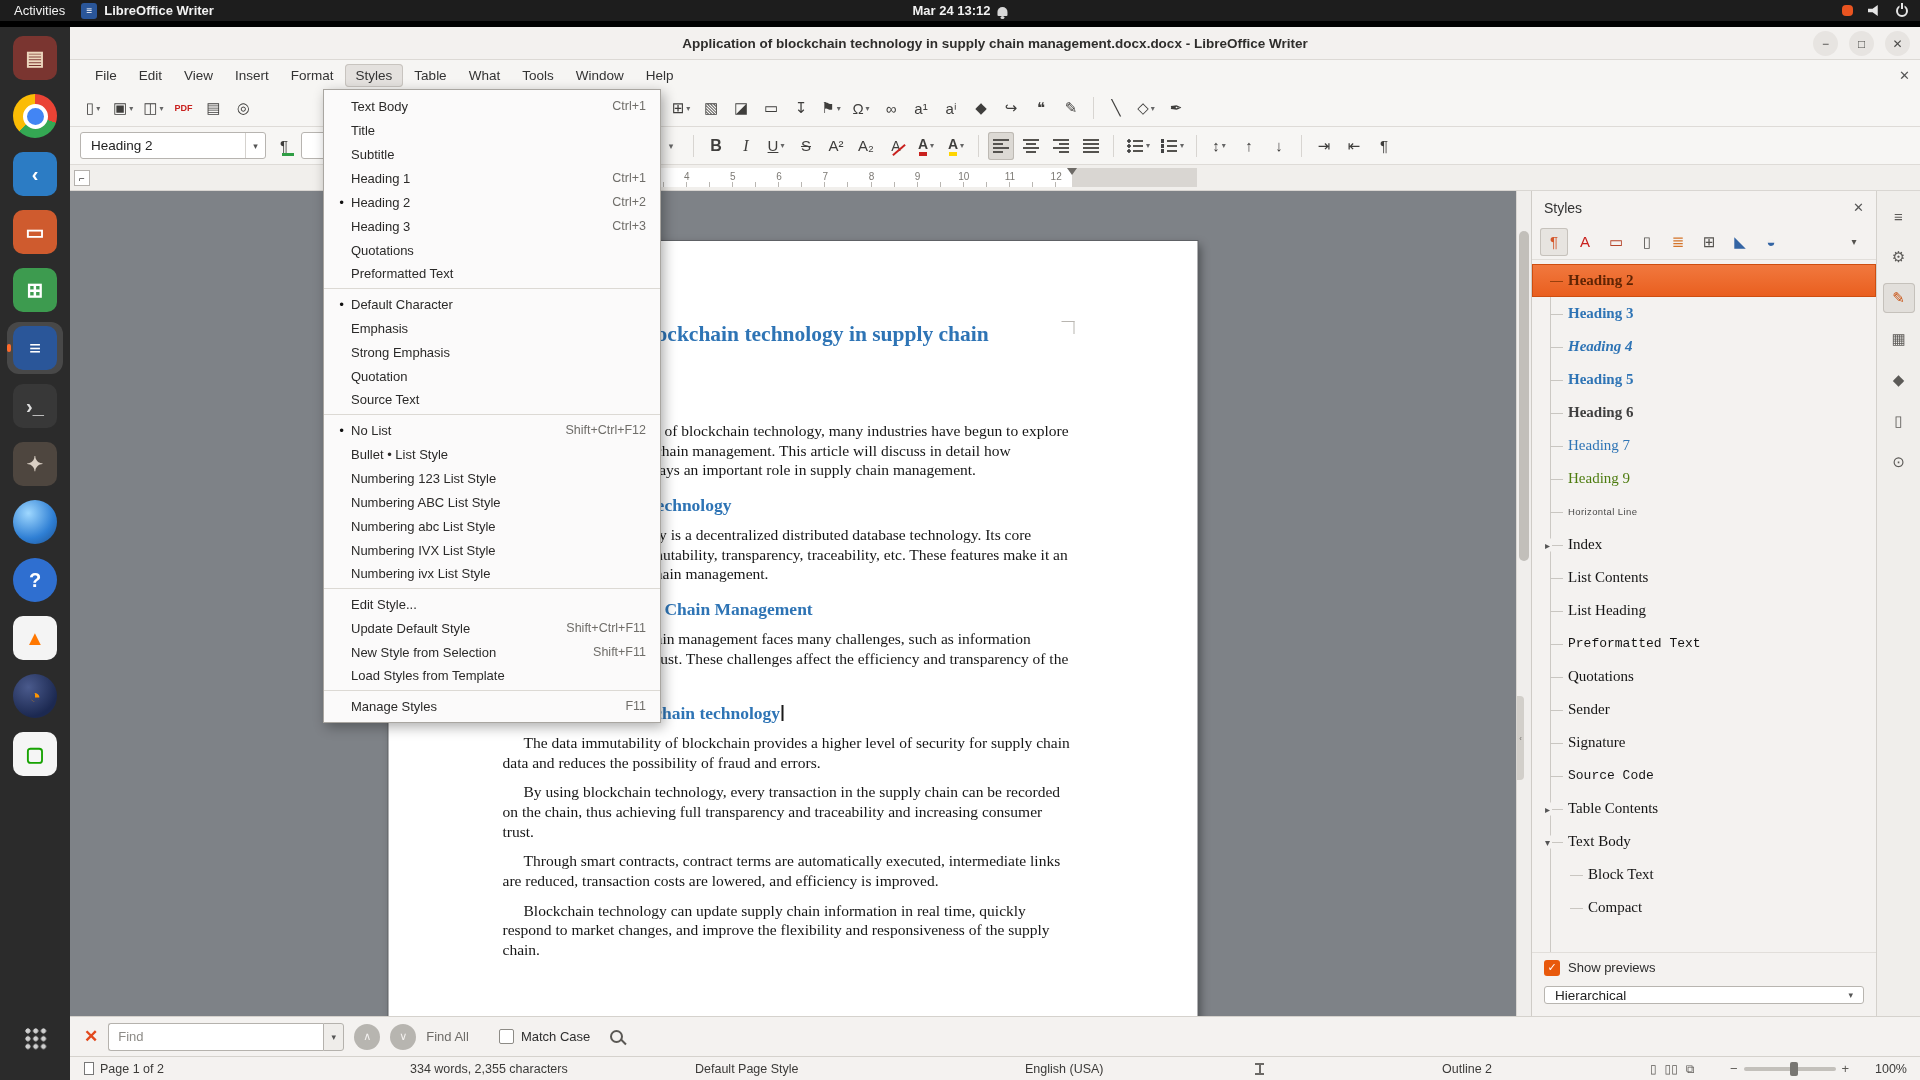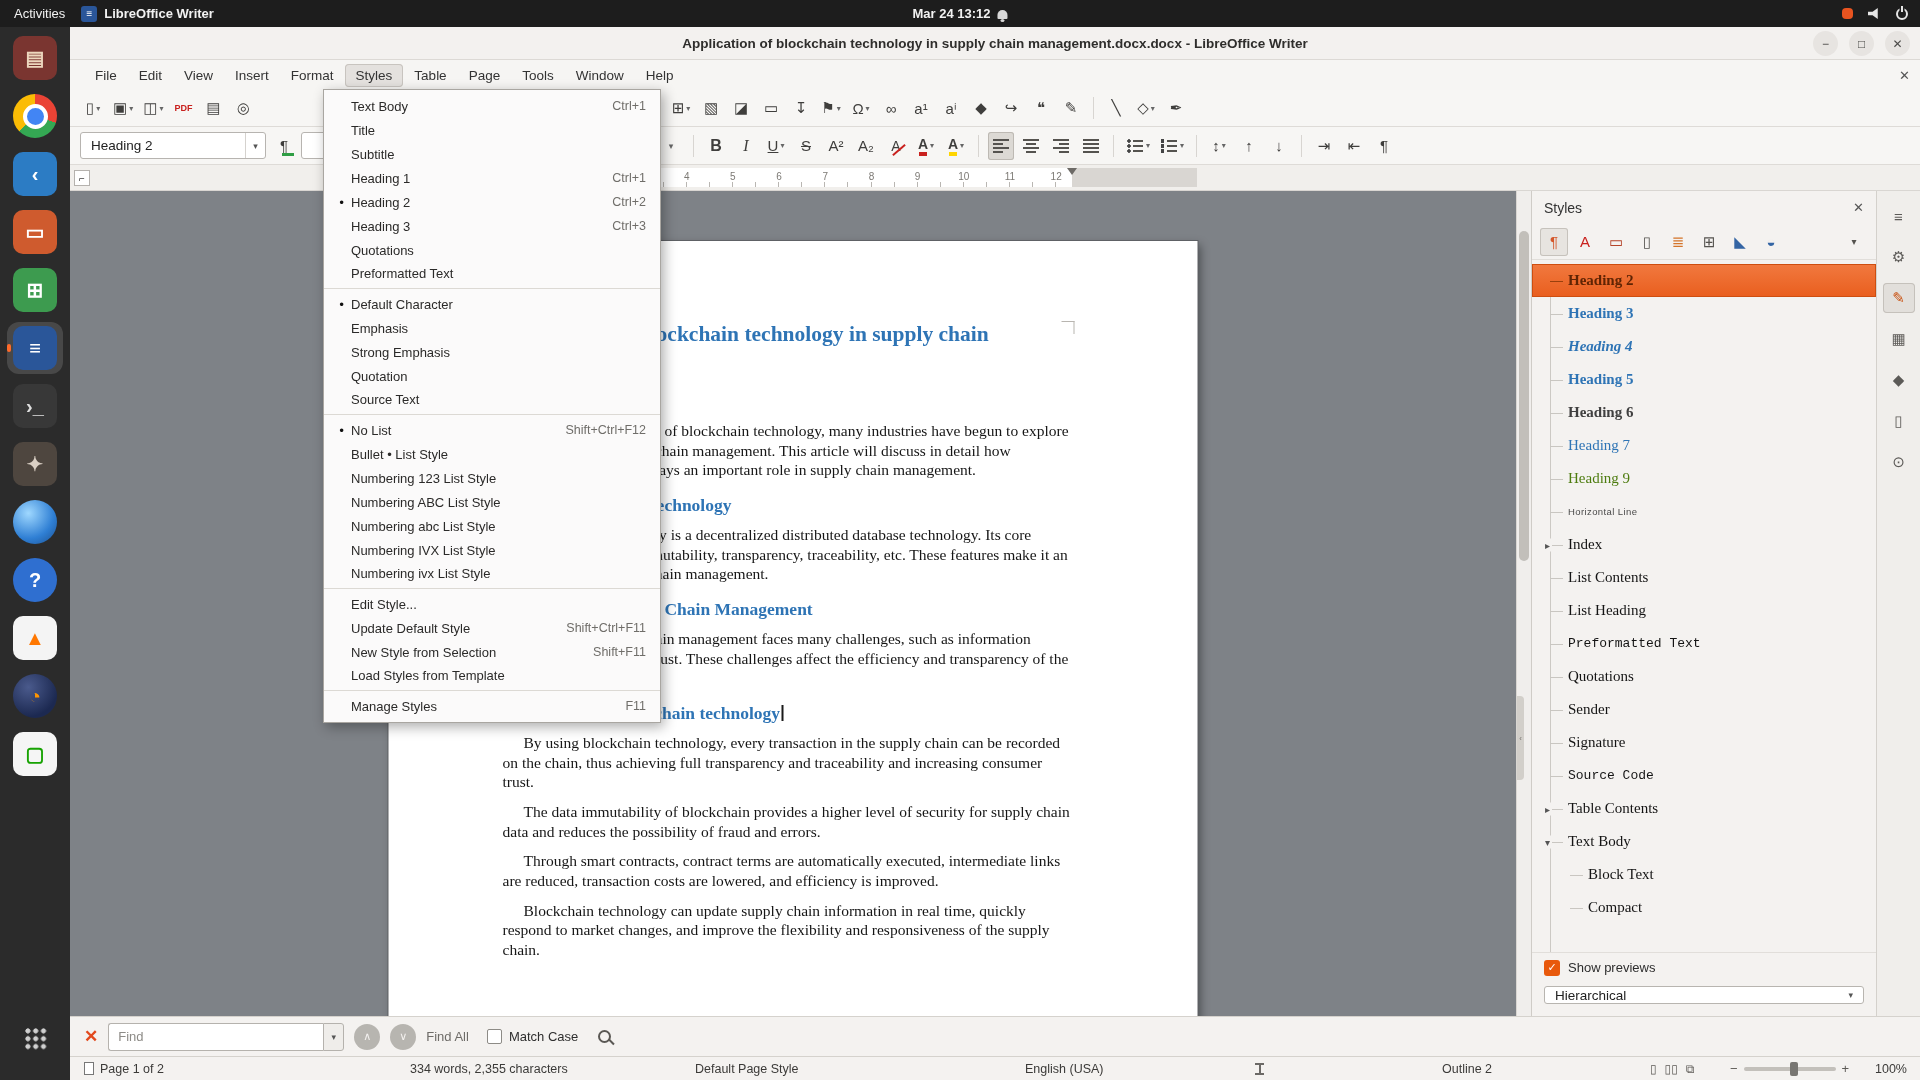--- a/index.html
+++ b/index.html
@@ -1,21 +1,21 @@
 <!DOCTYPE html>
 <html><head>
 <meta charset="utf-8">
 <style>
 *{margin:0;padding:0;box-sizing:border-box}
 html,body{width:1920px;height:1080px;overflow:hidden}
 body{font-family:"Liberation Sans",sans-serif;background:#000;position:relative}
 #screen{position:absolute;inset:0;width:1920px;height:1080px;overflow:hidden}
 
 
-#topbar{position:absolute;left:0;top:0;width:1920px;height:27px;background:#1d1d1d;color:#f2f2f2;display:flex;align-items:center;font-size:13px;z-index:60}
+#topbar{position:absolute;left:0;top:0;width:1920px;height:21px;background:#1d1d1d;color:#f2f2f2;display:flex;align-items:center;font-size:13px;z-index:60}
 #tb-left{display:flex;align-items:center;gap:16px;padding-left:14px}
 #tb-app{display:flex;align-items:center;gap:7px;font-weight:bold}
 #tb-appicon{width:16px;height:16px;border-radius:3px;background:#2a5699;color:#fff;font-size:10px;display:flex;align-items:center;justify-content:center}
 #tb-center{position:absolute;left:50%;transform:translateX(-50%);display:flex;gap:7px;align-items:center;font-weight:bold}
 .ico-bell{width:10px;height:9px;background:#d8d8d8;border-radius:5px 5px 1px 1px;position:relative;margin-top:1px}
 .ico-bell::after{content:'';position:absolute;left:3px;bottom:-3px;width:4px;height:3px;border-radius:50%;background:#d8d8d8}
 #tb-right{position:absolute;right:12px;display:flex;gap:15px;align-items:center}
 .ico-rec{width:11px;height:11px;border-radius:4px;background:#e95420}
 .ico-vol{width:13px;height:11px;background:#e6e6e6;clip-path:polygon(0 35%,35% 35%,75% 0,75% 100%,35% 65%,0 65%)}
 .ico-pwr{width:12px;height:12px;border:2px solid #e6e6e6;border-radius:50%;position:relative}
@@ -152,21 +152,21 @@
 
 
 #findbar{height:40px;background:#f4f2f0;border-top:1px solid #d5d2cd;display:flex;align-items:center;gap:10px;padding-left:14px}
 .fb-close{color:#e2491d;font-size:17px;font-weight:bold}
 #fb-inputwrap{display:flex}
 #fb-input{width:215px;height:28px;background:#fff;border:1px solid #b5b2ad;border-right:none;border-radius:3px 0 0 3px;padding:0 9px;font-size:13px;color:#333;font-family:"Liberation Sans",sans-serif;outline:none}
 #fb-input::placeholder{color:#8d8b87}
 .fb-dd{width:21px;height:28px;border:1px solid #b5b2ad;border-radius:0 3px 3px 0;background:#efedea;display:flex;align-items:center;justify-content:center;font-size:9px;color:#555}
 .fb-nav{width:26px;height:26px;border-radius:50%;background:#98958f;color:#f4f2f0;display:flex;align-items:center;justify-content:center;font-size:11px;opacity:.65}
 .fb-label{font-size:13px;color:#6e6c68}
-.fb-check{display:flex;align-items:center;gap:7px;font-size:13px;color:#2e2e2e;margin-left:8px}
+.fb-check{display:flex;align-items:center;gap:7px;font-size:13px;color:#2e2e2e;margin-left:20px}
 .cb-empty{width:15px;height:15px;background:#fff;border:1px solid #8d8b86;border-radius:2px}
 .mag{width:13px;height:13px;border:2px solid #5a5854;border-radius:50%;position:relative;margin-left:10px}
 .mag::after{content:'';position:absolute;width:7px;height:2px;background:#5a5854;transform:rotate(45deg);right:-6px;bottom:-2px}
 
 
 #statusbar{height:24px;background:#f4f2f0;border-top:1px solid #d5d2cd;position:relative;font-size:12.5px;color:#3b3a38}
 .sb-item{position:absolute;top:0;height:100%;display:flex;align-items:center;gap:6px}
 .pgico{width:10px;height:13px;border:1px solid #777;background:#fff}
 .ibeam{width:9px;height:12px;border-top:2px solid #6b6966;border-bottom:2px solid #6b6966;position:relative}
 .ibeam::after{content:'';position:absolute;left:3.5px;top:0;bottom:0;width:2px;background:#6b6966}
@@ -287,21 +287,21 @@
           <span class="menu-item"><span class="lbl">View</span></span>
 
           <span class="menu-item"><span class="lbl">Insert</span></span>
 
           <span class="menu-item"><span class="lbl">Format</span></span>
 
           <span class="menu-item active"><span class="lbl">Styles</span></span>
 
           <span class="menu-item"><span class="lbl">Table</span></span>
 
-          <span class="menu-item"><span class="lbl">Page</span></span>
+          <span class="menu-item"><span class="lbl">What</span></span>
 
           <span class="menu-item"><span class="lbl">Tools</span></span>
 
           <span class="menu-item"><span class="lbl">Window</span></span>
 
           <span class="menu-item"><span class="lbl">Help</span></span>
         </span>
       <span id="doc-close">✕</span>
     </div>
 
@@ -568,23 +568,23 @@
             <div class="blk b-h"><span class="t">What is blockchain technology</span></div>
 
             <div class="blk b-p"><span class="t">Blockchain technology is a decentralized distributed database technology. Its core features include data immutability, transparency, traceability, etc. These features make it an ideal choice for supply chain management.</span></div>
 
             <div class="blk b-h"><span class="t">Challenges in Supply Chain Management</span></div>
 
             <div class="blk b-p"><span class="t">Traditional supply chain management faces many challenges, such as information asymmetry, and lack of trust. These challenges affect the efficiency and transparency of the supply chain.</span></div>
 
             <div class="blk b-h"><span class="t">Application of blockchain technology</span><span class="caret"></span></div>
 
+            <div class="blk b-p"><span class="t">The data immutability of blockchain provides a higher level of security for supply chain data and reduces the possibility of fraud and errors.</span></div>
+
             <div class="blk b-p"><span class="t">By using blockchain technology, every transaction in the supply chain can be recorded on the chain, thus achieving full transparency and traceability and increasing consumer trust.</span></div>
-
-            <div class="blk b-p"><span class="t">The data immutability of blockchain provides a higher level of security for supply chain data and reduces the possibility of fraud and errors.</span></div>
 
             <div class="blk b-p"><span class="t">Through smart contracts, contract terms are automatically executed, intermediate links are reduced, transaction costs are lowered, and efficiency is improved.</span></div>
 
             <div class="blk b-p"><span class="t">Blockchain technology can update supply chain information in real time, quickly respond to market changes, and improve the flexibility and responsiveness of the supply chain.</span></div>
           </div>
       </div>
 
       <div id="vscroll">
         <div id="vthumb"></div>
         <div id="panel-handle">‹</div>

